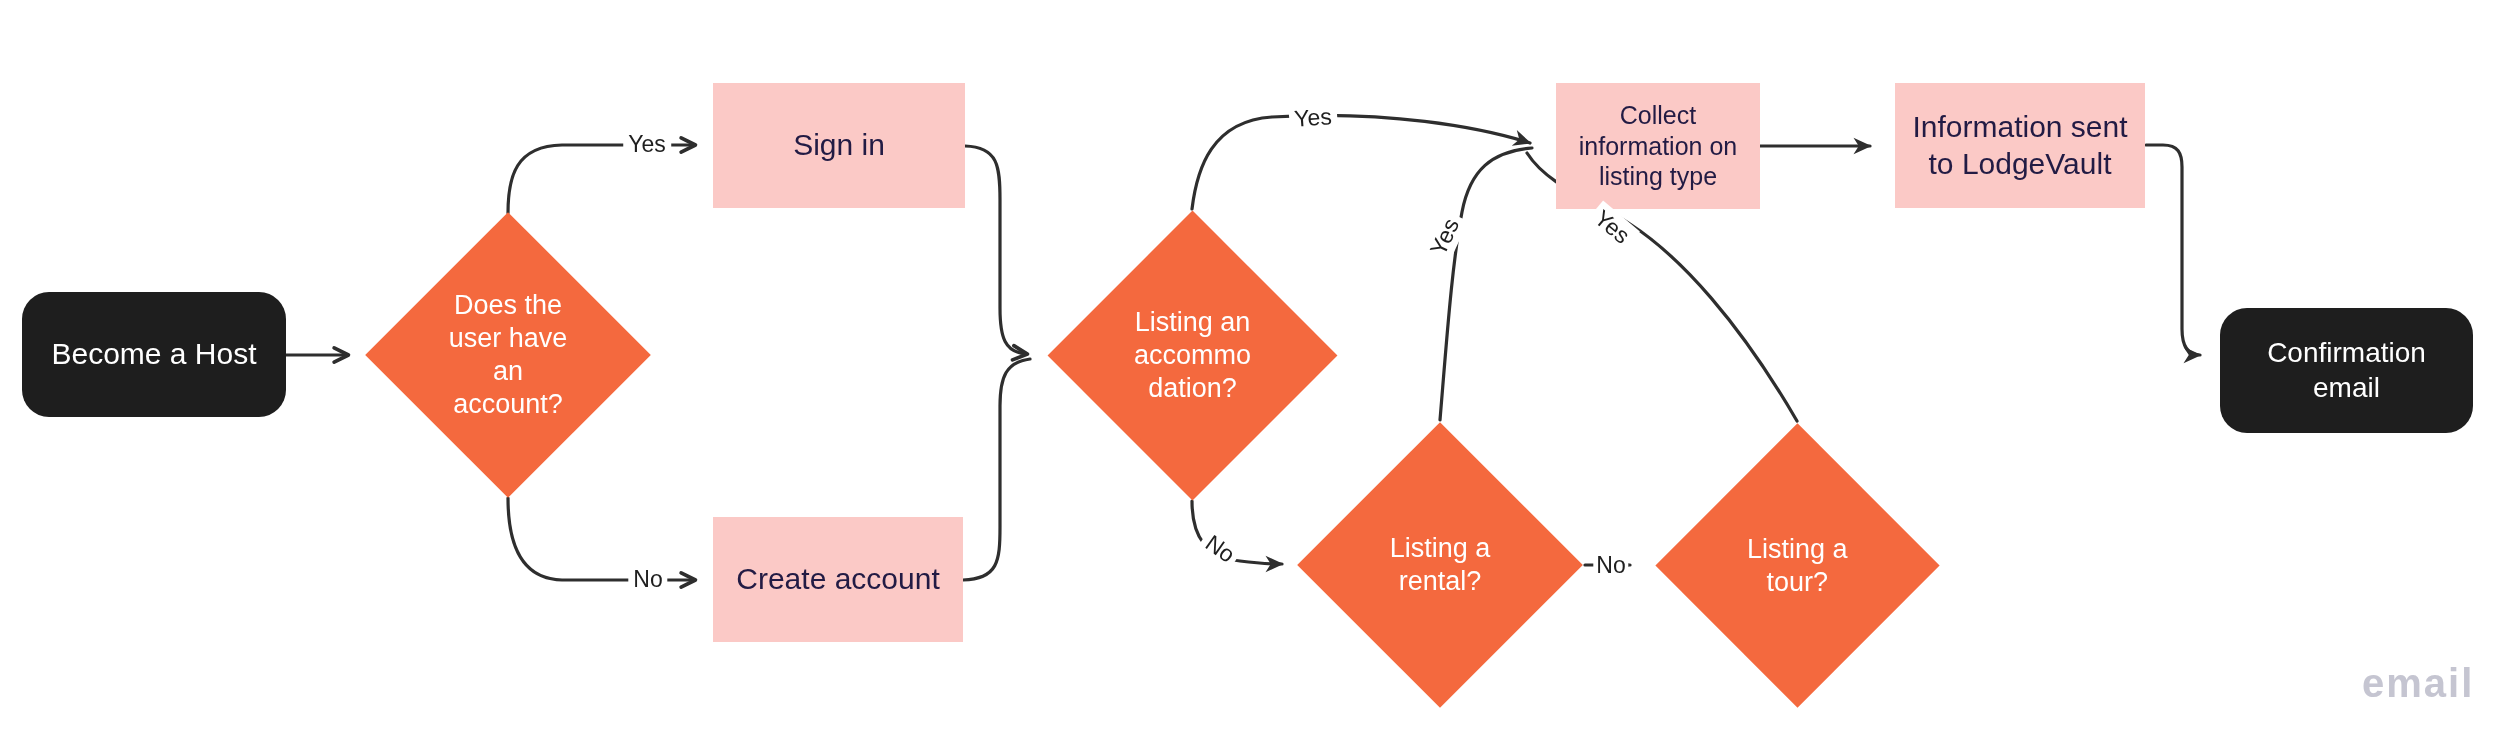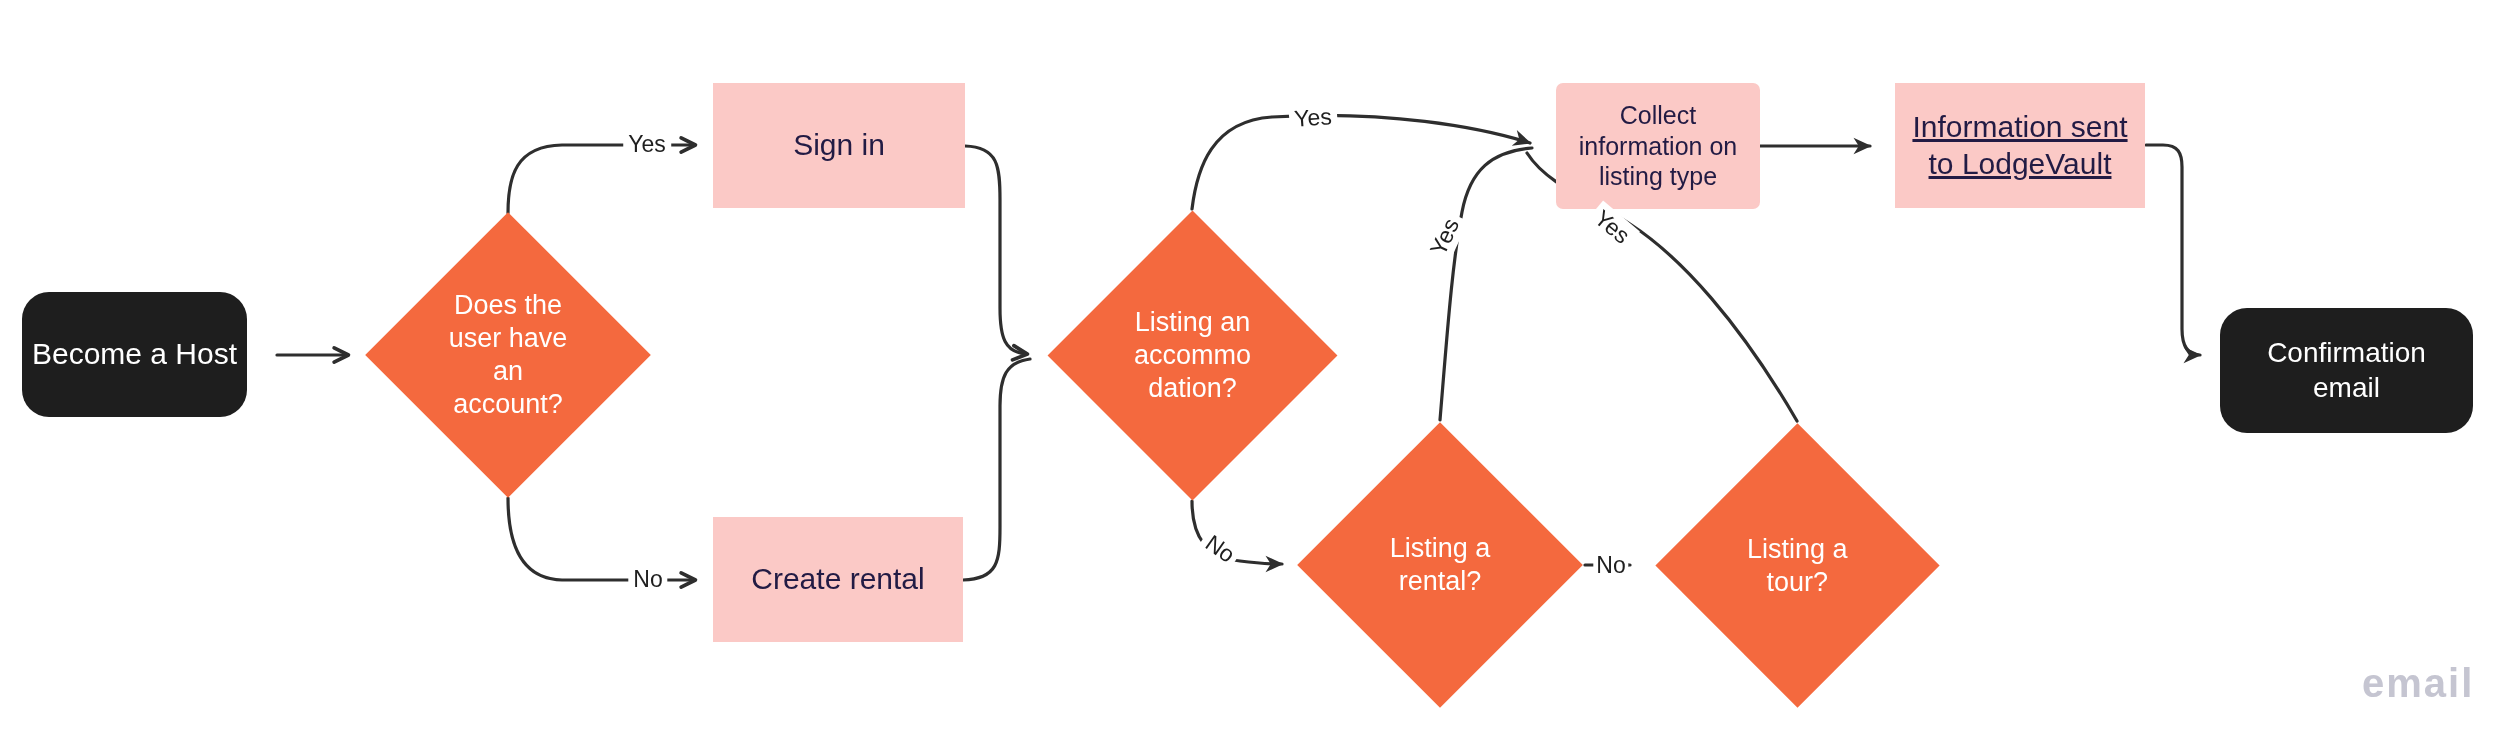--- a/index.html
+++ b/index.html
@@ -30,25 +30,25 @@
   .node-label{white-space:pre-line;line-height:1.22;}
   .terminal{background:var(--terminal_fill);color:var(--node_text_light);border-radius:27px;font-size:30px;}
   .process{background:var(--process_fill);color:var(--node_text_dark);font-size:30px;}
   .decision{background:var(--decision_fill);transform:rotate(45deg);}
   .decision .node-label{
     transform:rotate(-45deg);color:var(--node_text_light);font-size:27px;
     width:140%;display:flex;align-items:center;justify-content:center;
   }
 
   
-  .n-start   {left:22px;  top:292px; width:225px; height:125px;}
+  .n-start   {left:22px;  top:292px; width:264px; height:125px;}
   .n-signin  {left:713px; top:83px;  width:252px; height:125px;}
   .n-create  {left:713px; top:517px; width:250px; height:125px;}
-  .n-collect {left:1556px;top:83px;  width:204px; height:126px; font-size:25px;border-radius:7px;}
-  .n-send    {left:1895px;top:83px;  width:250px; height:125px;text-decoration:underline;}
+  .n-collect {left:1556px;top:83px;  width:204px; height:126px; font-size:25px;}
+  .n-send    {left:1895px;top:83px;  width:250px; height:125px;}
   .n-confirm {left:2220px;top:308px; width:253px; height:125px; font-size:28px;}
   .n-hasacct {left:407px; top:254px; width:202px; height:202px;}
   .n-accom   {left:1090px;top:253px; width:205px; height:205px;}
   .n-rental  {left:1339px;top:464px; width:202px; height:202px;}
   .n-tour    {left:1697px;top:465px; width:201px; height:201px;}
 
   .edge-label{
     position:absolute;background:var(--canvas_bg);color:var(--edge_label_text);
     font-size:23px;padding:1px 5px;z-index:3;white-space:nowrap;
   }
@@ -102,21 +102,21 @@
 user have
 an
 account?</div>
   </div>
 
   <div class="node process n-signin">
     <div class="node-label">Sign in</div>
   </div>
 
   <div class="node process n-create">
-    <div class="node-label">Create rental</div>
+    <div class="node-label">Create account</div>
   </div>
 
   <div class="node decision n-accom">
     <div class="node-label">Listing an
 accommo
 dation?</div>
   </div>
 
   <div class="node decision n-rental">
     <div class="node-label">Listing a

